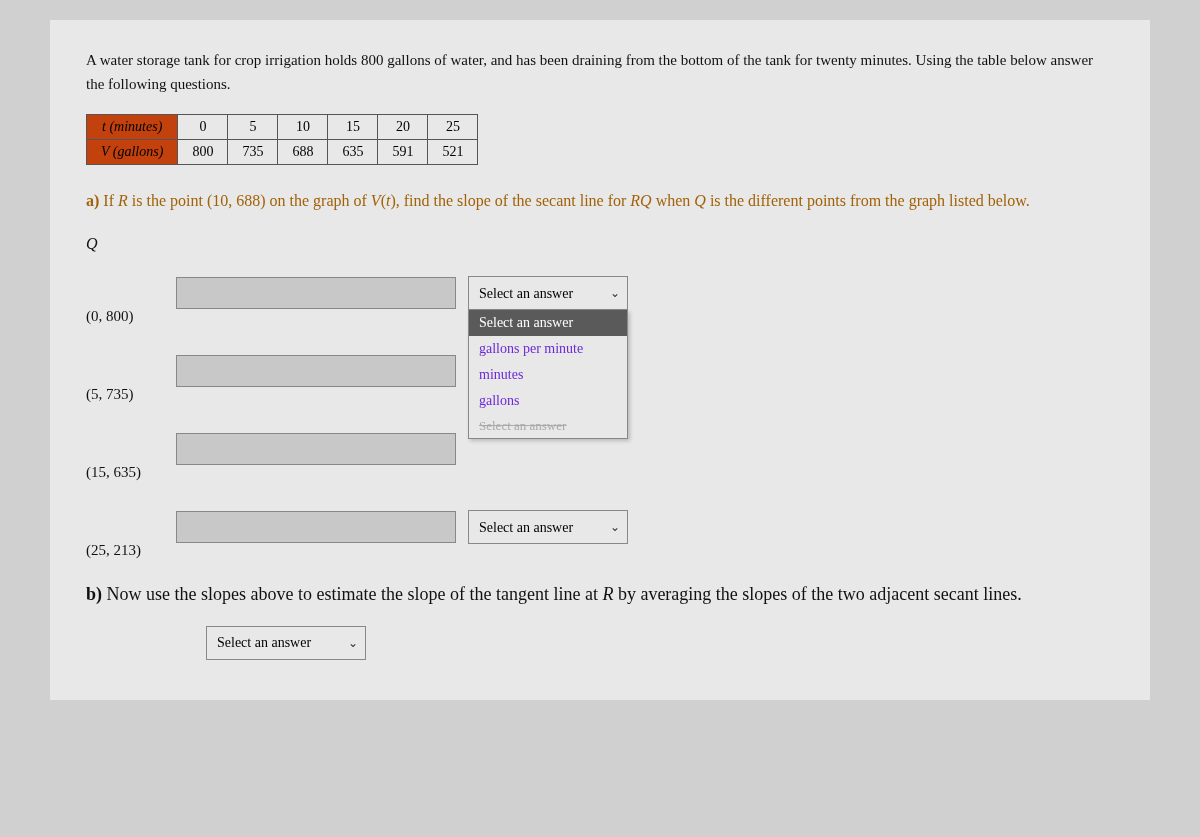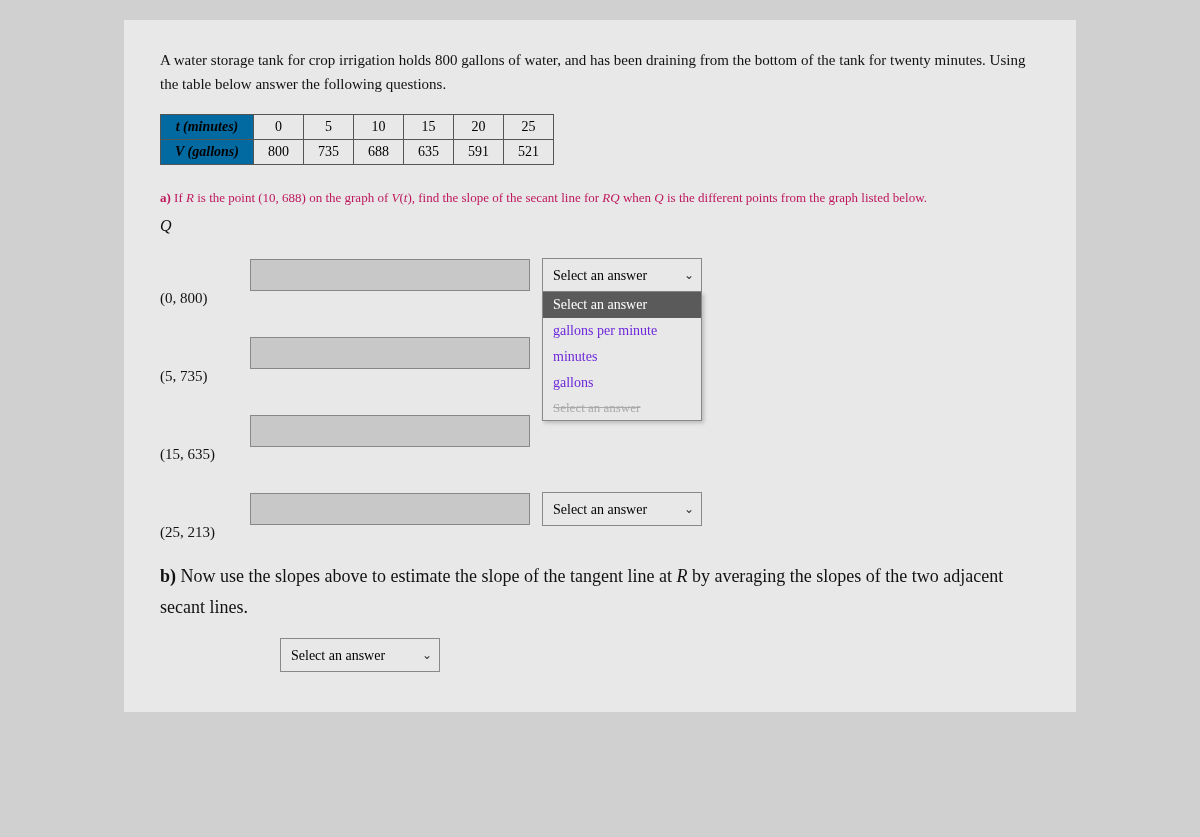--- a/index.html
+++ b/index.html
@@ -8,21 +8,21 @@
       background: #d0d0d0;
       width: 1200px;
       min-height: 837px;
       display: flex;
       align-items: flex-start;
       justify-content: center;
       padding: 20px;
     }
     .page {
       background: #e8e8e8;
-      width: 952px;
+      width: 1100px;
       padding: 28px 36px 40px 36px;
       position: relative;
     }
     .problem-text {
       font-size: 15px;
       line-height: 1.6;
       margin-bottom: 18px;
       color: #111;
     }
     .table-container {
@@ -33,28 +33,28 @@
       font-size: 14px;
     }
     table.data-table td {
       border: 1px solid #555;
       padding: 4px 14px;
       text-align: center;
       min-width: 48px;
     }
     table.data-table td.header {
       font-style: italic;
-      background: #0369a1;
-      font-weight: bold;
+      background: #c2410c;
+      font-weight: normal;
     }
     .part-a-text {
-      font-size: 13px;
+      font-size: 16px;
       line-height: 1.7;
-      margin-bottom: 8px;
-      color: #be185d;
+      margin-bottom: 21px;
+      color: #a16207;
     }
     .q-label {
       font-size: 16px;
       font-style: italic;
       margin-bottom: 8px;
       color: #111;
     }
     .row-container {
       display: flex;
       align-items: center;

